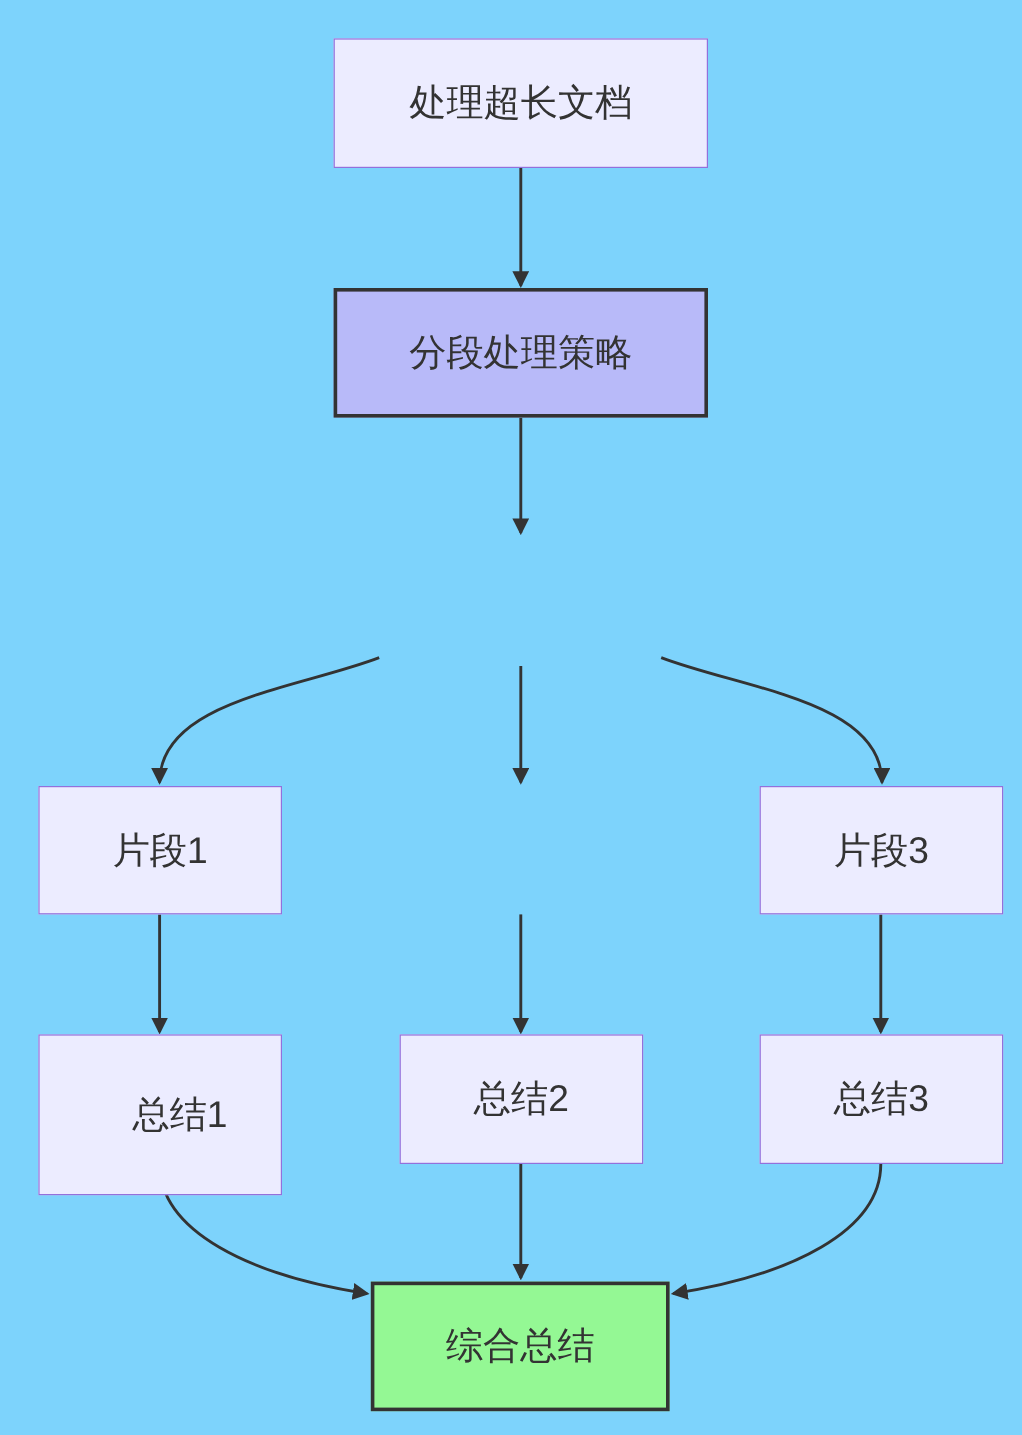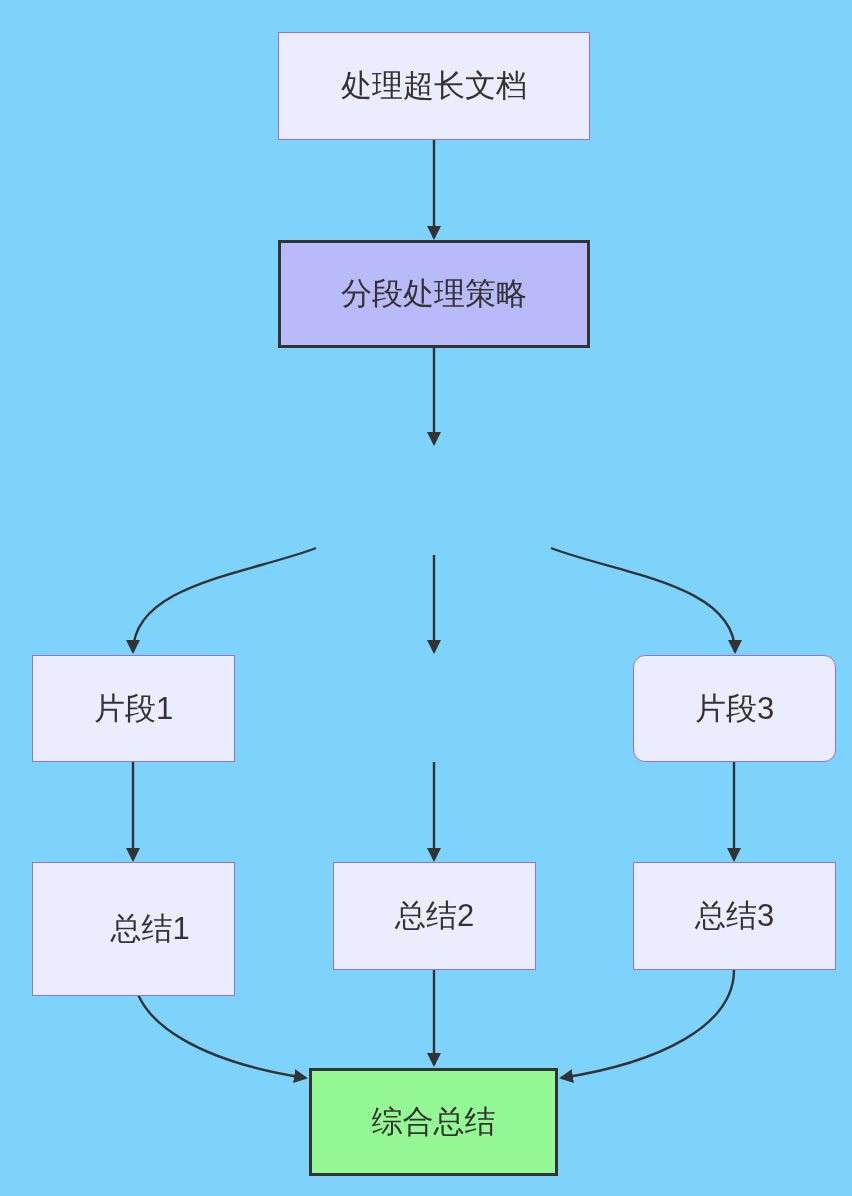--- a/index.html
+++ b/index.html
@@ -50,21 +50,21 @@
   .node.success {
     background: var(--result_fill, #94f894);
     border: 3.6px solid var(--result_border, #333333);
   }
   
   .n-a  { left: 278px; top: 32px;   width: 312px; height: 108px; }
   .n-b  { left: 278px; top: 240px;  width: 312px; height: 108px; }
   .n-c  { left: 309px; top: 447px;  width: 248px; height: 108px; }
   .n-d1 { left: 32px;  top: 655px;  width: 203px; height: 107px; }
   .n-d2 { left: 333px; top: 655px;  width: 203px; height: 107px; }
-  .n-d3 { left: 633px; top: 655px;  width: 203px; height: 107px; border-radius: 12px; }
+  .n-d3 { left: 633px; top: 655px;  width: 203px; height: 107px; }
   .n-e1 { left: 32px;  top: 862px;  width: 203px; height: 134px; padding-left: 33px; }
   .n-e2 { left: 333px; top: 862px;  width: 203px; height: 108px; }
   .n-e3 { left: 633px; top: 862px;  width: 203px; height: 108px; }
   .n-f  { left: 309px; top: 1068px; width: 249px; height: 108px; }
 </style>
 </head>
 <body>
 
 <div class="canvas">
 

